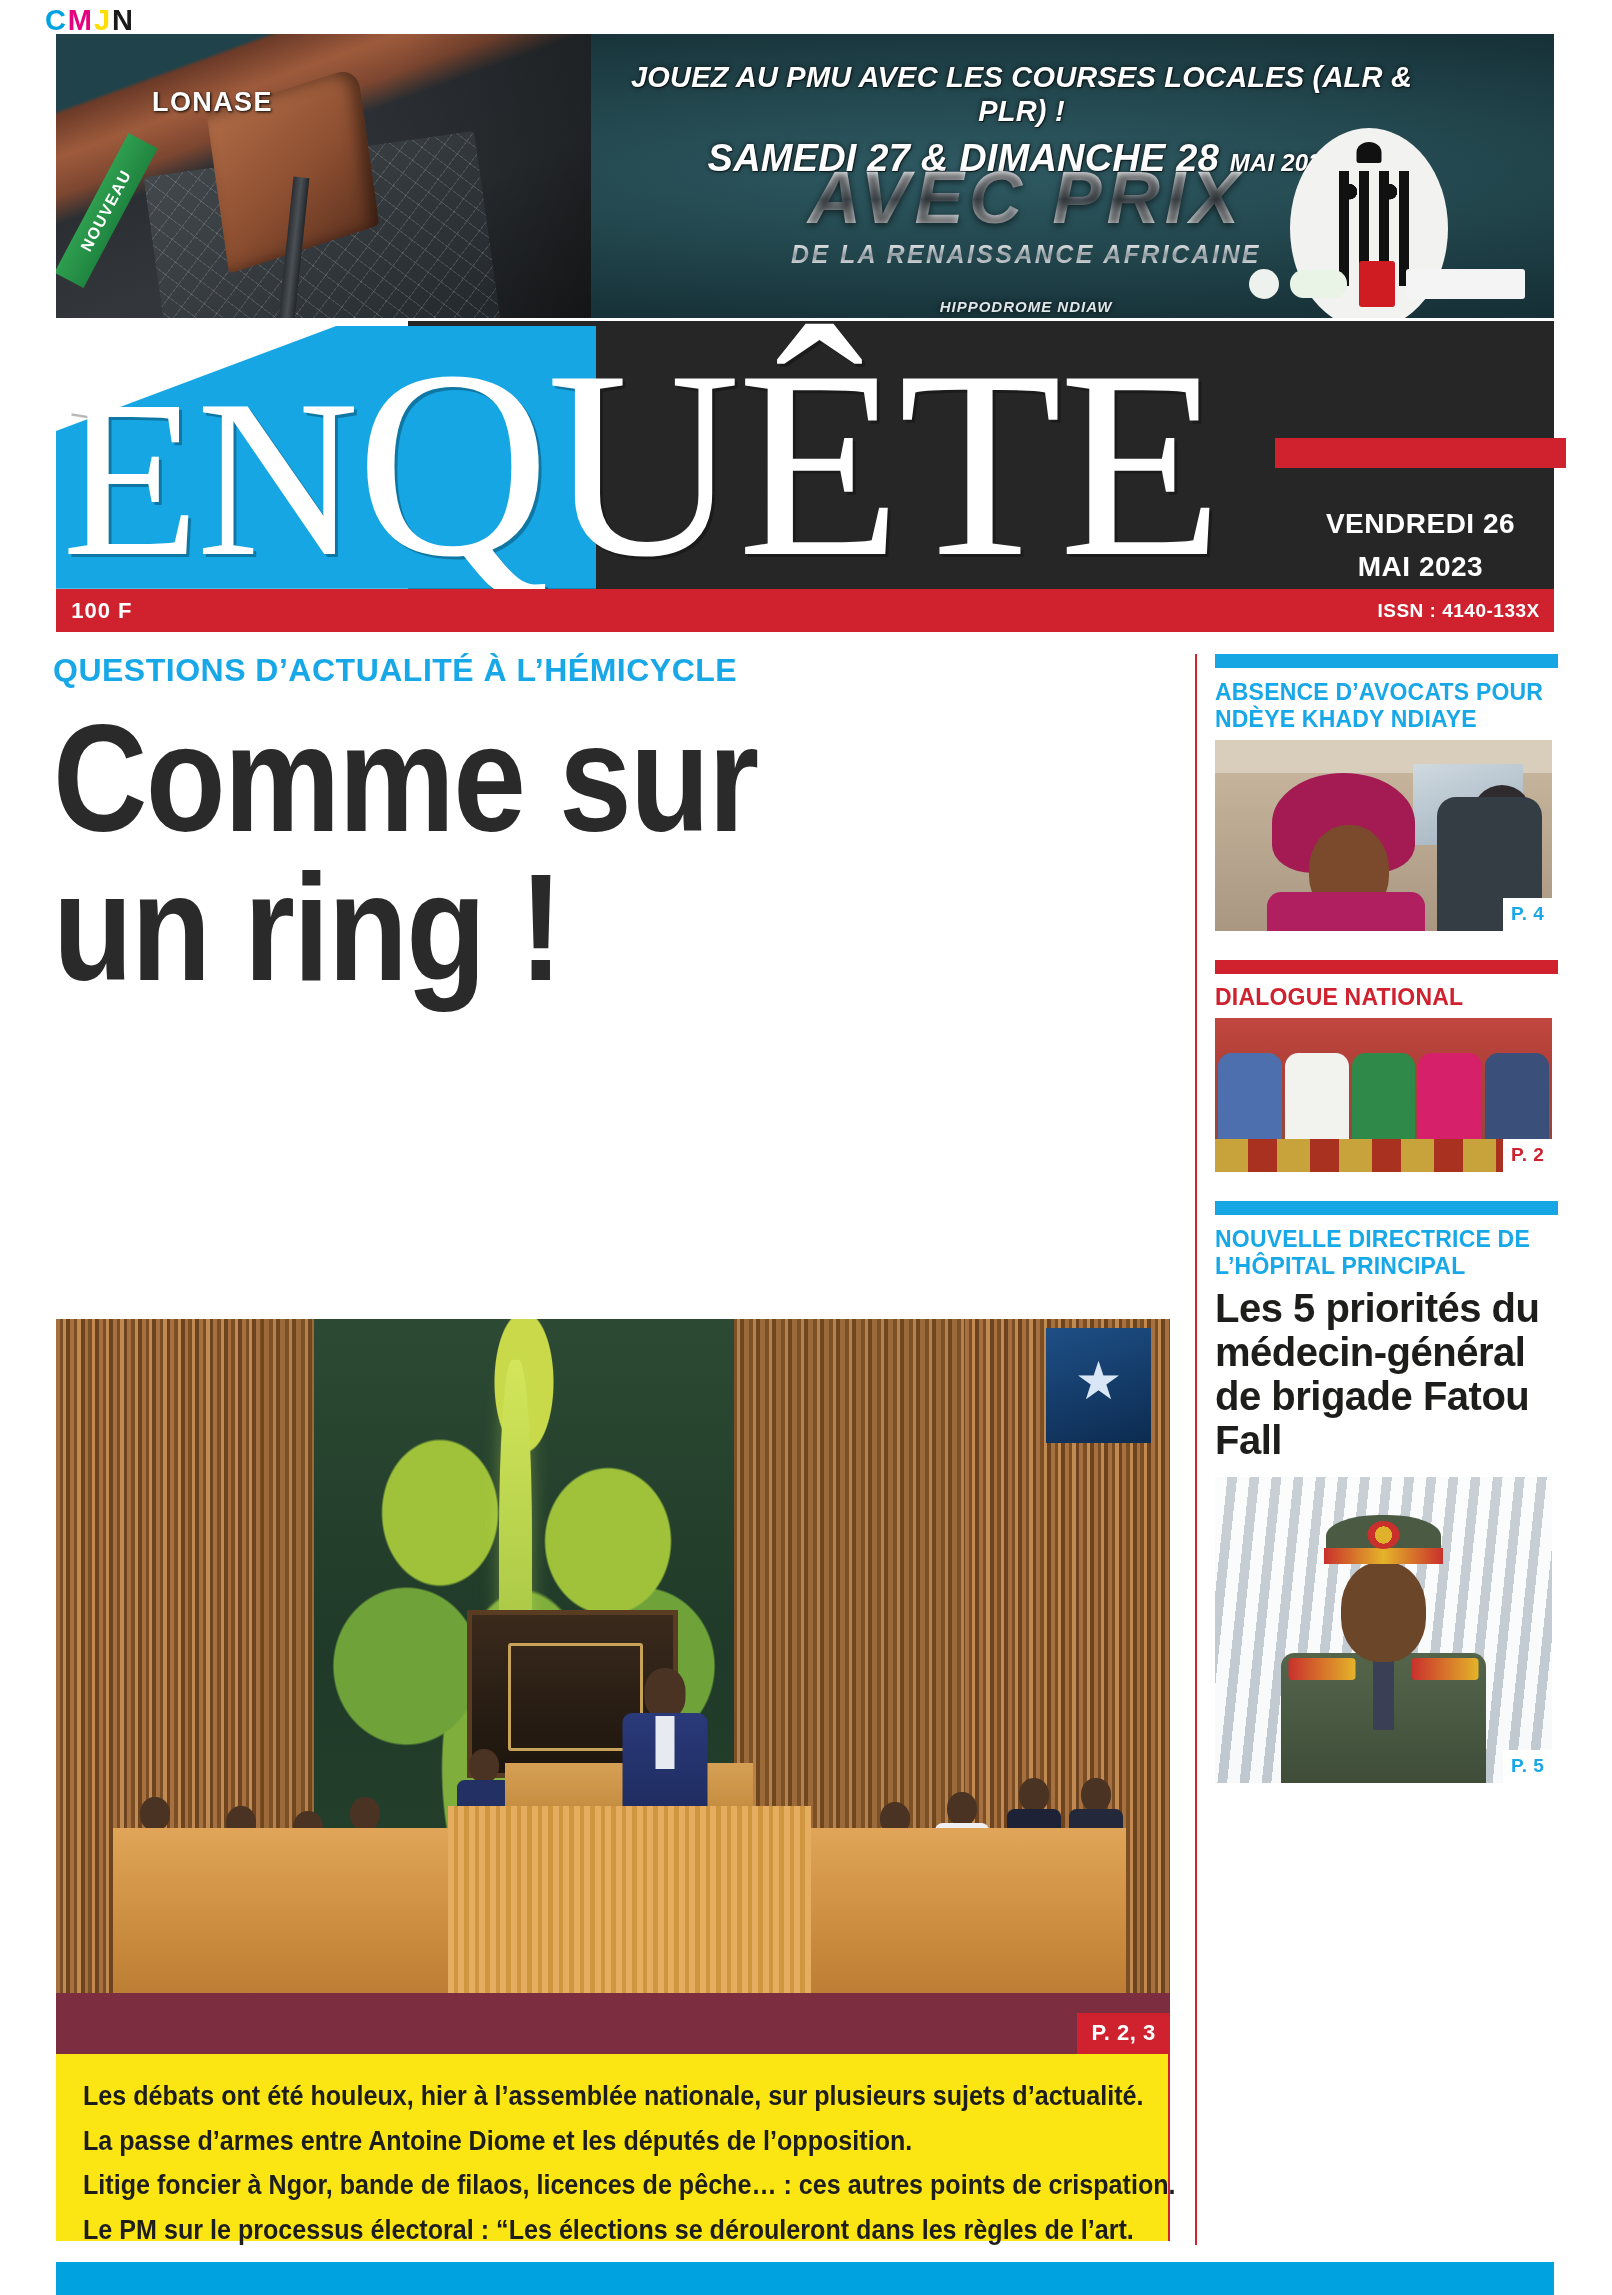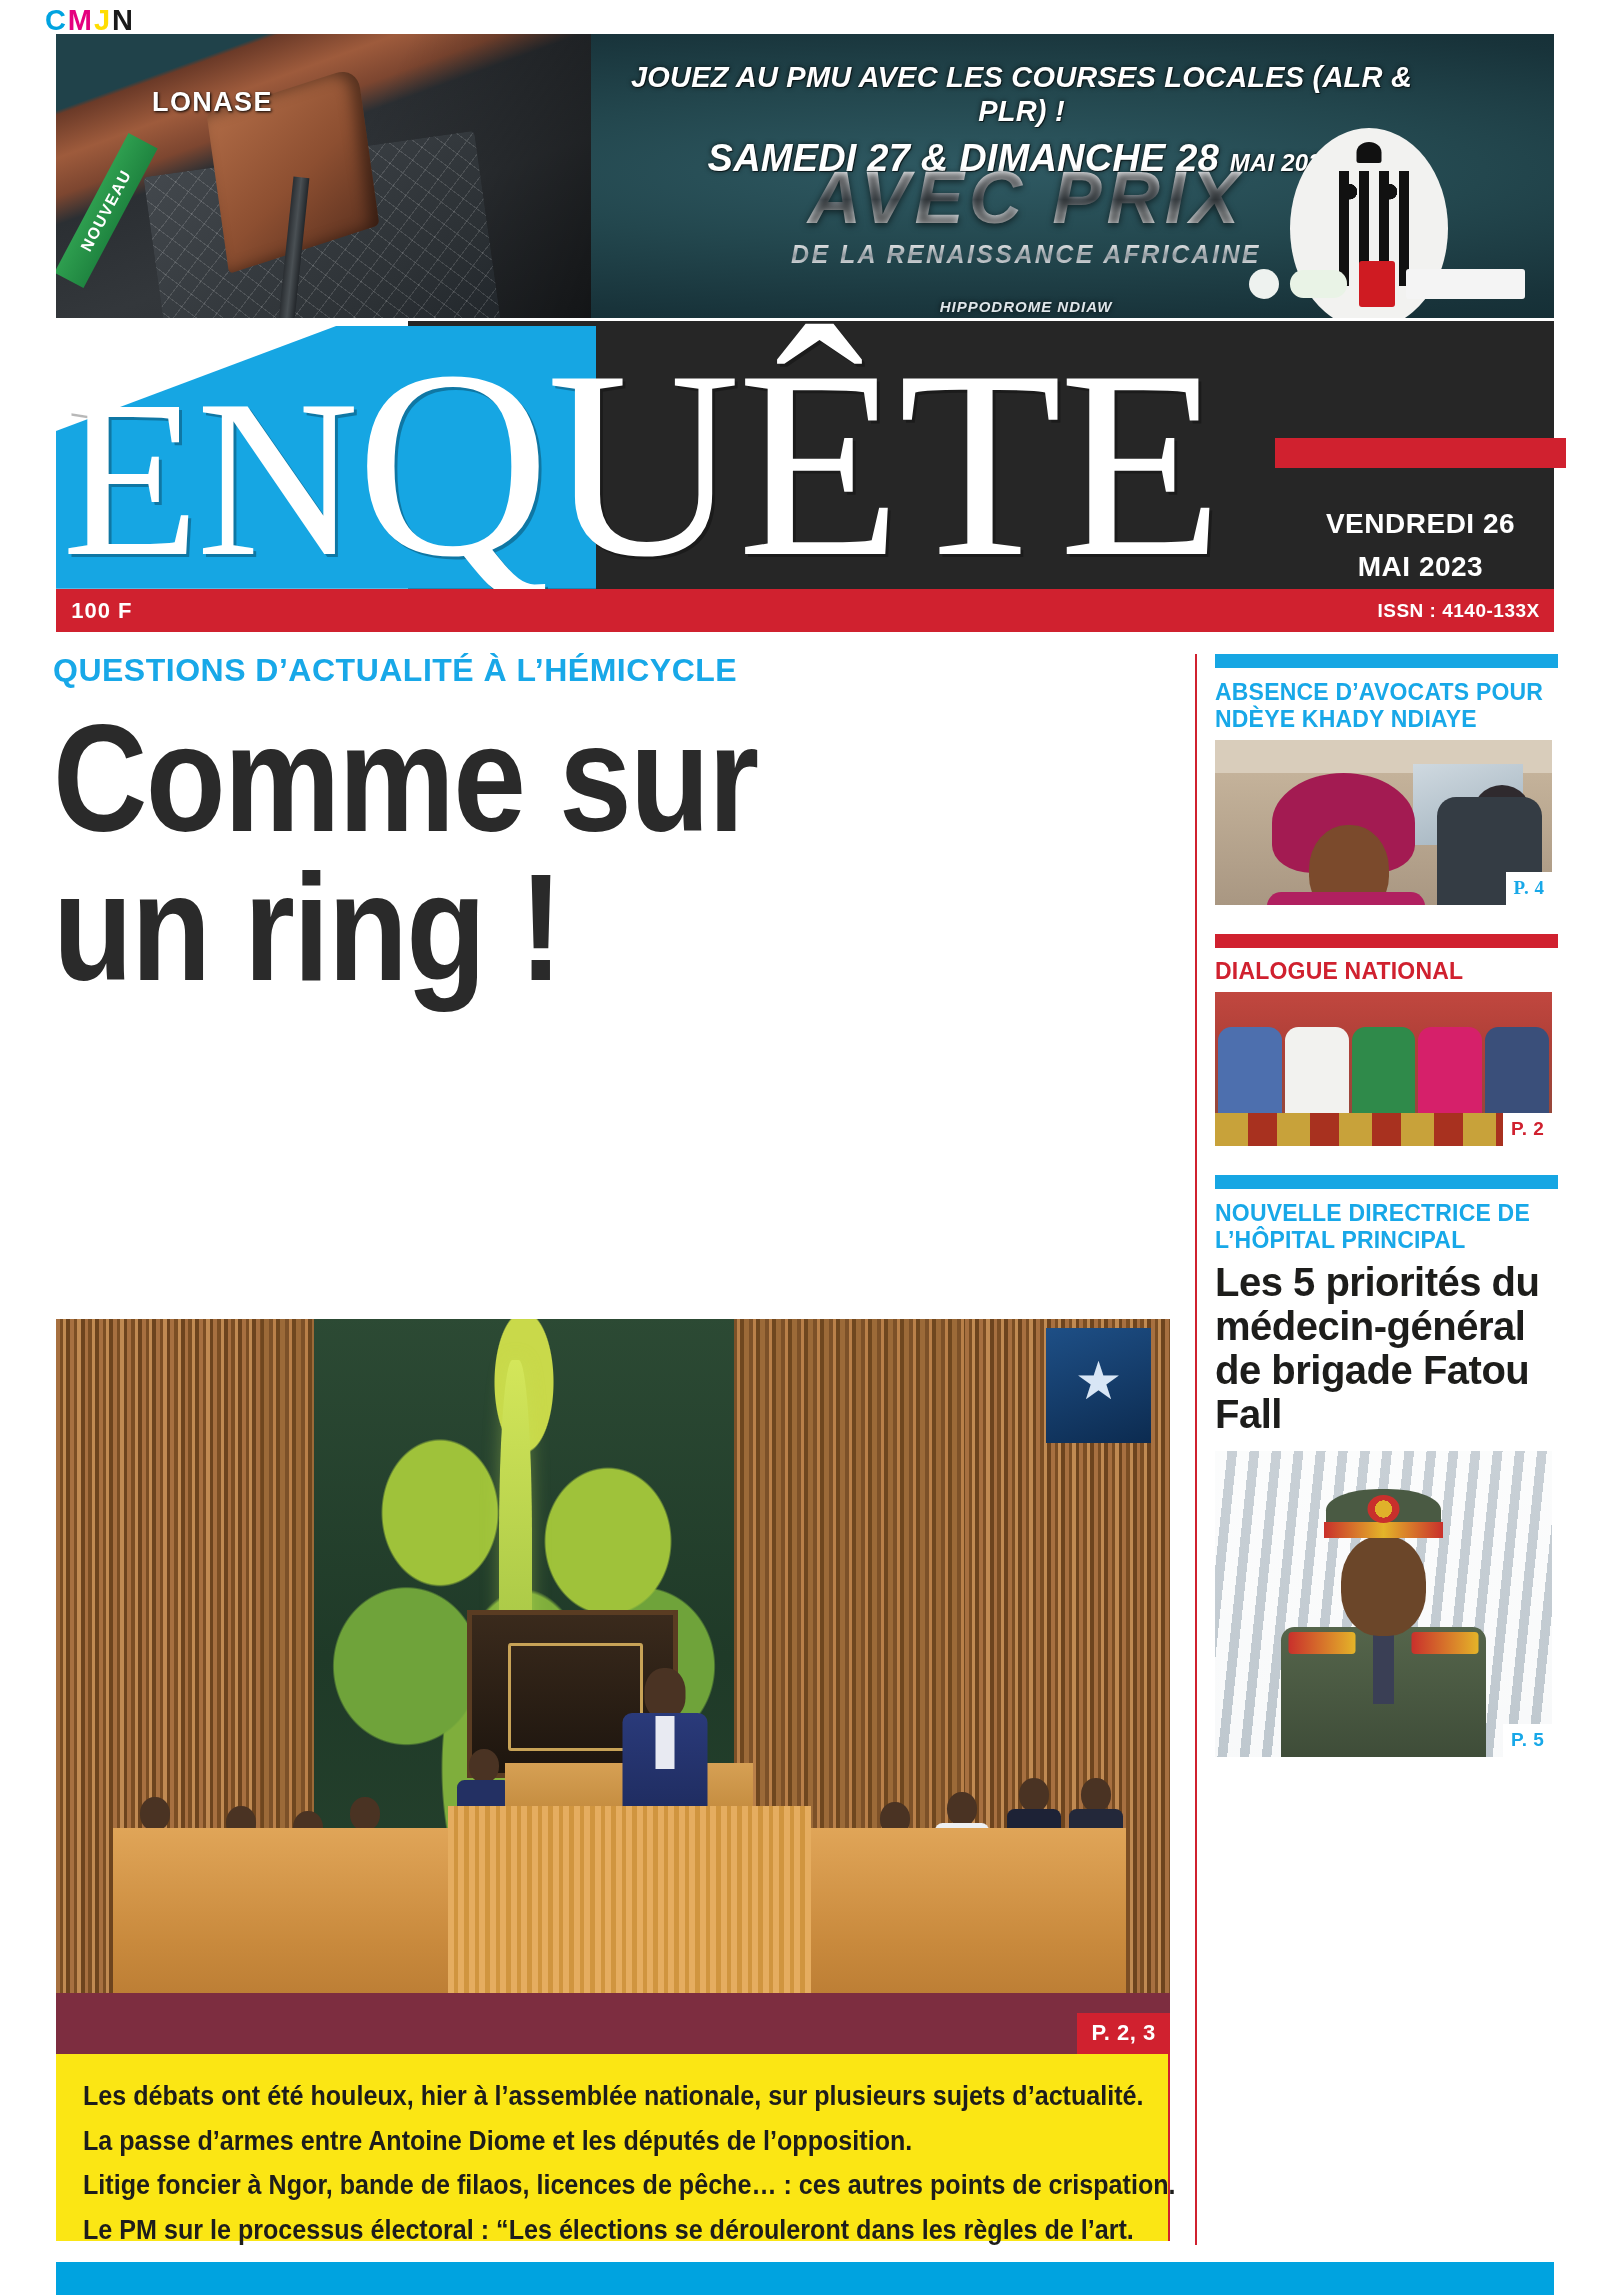--- a/index.html
+++ b/index.html
@@ -214,21 +214,21 @@
   .sb-title{color:#1d1d1b;font-size:40px;font-weight:700;line-height:1.1;letter-spacing:-0.5px;margin:0 0 14.3px;}
   .sb-photo{position:relative;width:337px;overflow:hidden;}
   .sb-pagetag{
     position:absolute;right:0;bottom:0;background:#ffffff;
     font-size:19px;font-weight:700;padding:4.8px 7.6px 5.7px;letter-spacing:0.5px;
   }
   .sb-pagetag.blue{color:#18a8e8;}
   .sb-pagetag.red{color:#d0212f;}
 
   
-  .ph1{height:165px;background:linear-gradient(180deg,#cbb9a0,#a99782);font-family:Liberation Serif, serif;}
+  .ph1{height:191px;background:linear-gradient(180deg,#cbb9a0,#a99782);}
   .ph1 .carroof{position:absolute;left:0;top:0;width:100%;height:33px;background:#d9cdbb;}
   .ph1 .window{position:absolute;right:29px;top:24px;width:110px;height:81px;background:linear-gradient(160deg,#cfd9e0,#9fb0bc);}
   .ph1 .woman{position:absolute;left:57px;top:33px;width:158px;height:158px;}
   .ph1 .scarf{position:absolute;left:0;top:0;width:143px;height:100px;background:#a31b52;border-radius:50% 50% 28% 28%;}
   .ph1 .face{position:absolute;left:37px;top:52px;width:80px;height:91px;background:#7b4a2c;border-radius:48% 48% 44% 44%;}
   .ph1 .torso{position:absolute;left:-4.8px;top:119px;width:158px;height:76px;background:#b02060;border-radius:14.3px 14.3px 0 0;}
   .ph1 .man{position:absolute;right:9.6px;top:57px;width:105px;height:139px;background:#343c44;border-radius:19px 19px 0 0;}
   .ph1 .manhead{position:absolute;right:19px;top:45px;width:62px;height:67px;background:#2f2a2e;border-radius:50% 50% 40% 40%;}
 
   

